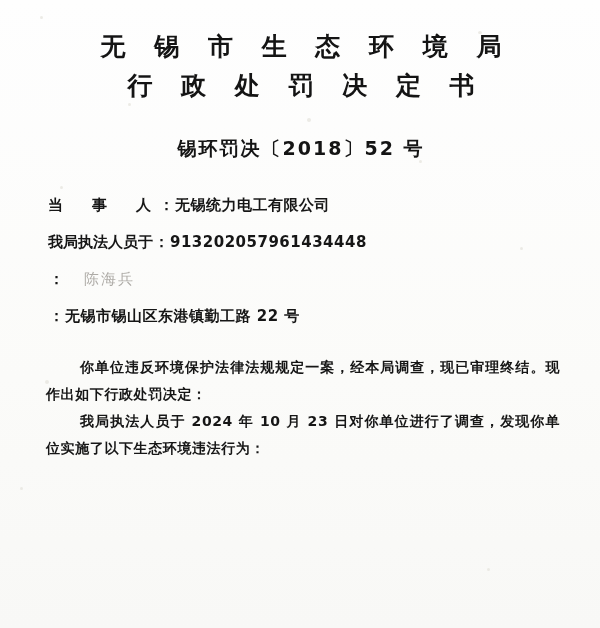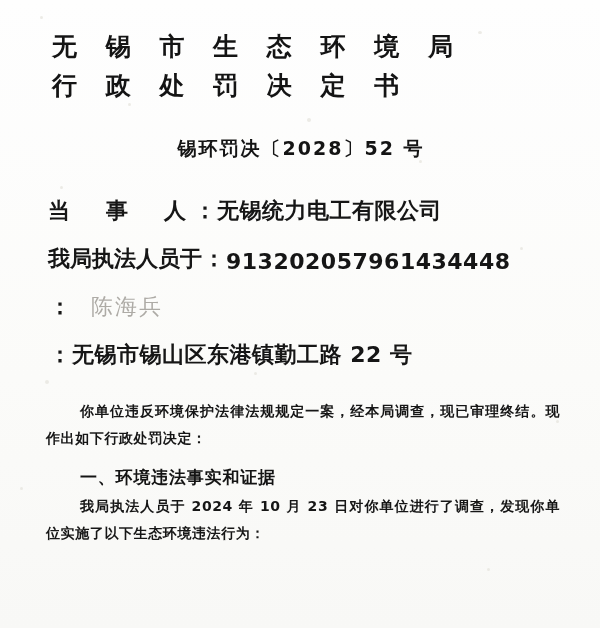--- a/index.html
+++ b/index.html
@@ -25,21 +25,21 @@
   }
   
   .speck {
     position: absolute;
     background: #e6e4de;
     border-radius: 50%;
     opacity: .75;
     pointer-events: none;
   }
   .title-block {
-    text-align: left;
+    text-align: center;
     margin-top: 6px;
   }
   .title-line {
     font-family: "DejaVu Sans", "Liberation Sans", sans-serif;
     font-weight: bold;
     font-size: 25px;
     letter-spacing: 10px;
     line-height: 1.55;
     color: #141414;
     text-indent: 10px;
@@ -52,23 +52,23 @@
     letter-spacing: 2px;
     margin-top: 30px;
     color: #141414;
   }
   .fields {
     margin-top: 34px;
     padding-left: 6px;
   }
   .field-row {
     display: flex;
-    align-items: flex-end;
+    align-items: flex-start;
     font-family: "DejaVu Sans", "Liberation Sans", sans-serif;
-    font-size: 22px;
+    font-size: 15px;
     font-weight: bold;
     color: #161616;
     margin-bottom: 18px;
     white-space: nowrap;
   }
   .field-label {
     display: inline-block;
   }
   .field-label.spread {
     letter-spacing: 7px;
@@ -134,21 +134,21 @@
   <div class="speck" style="left:520px;top:247px;width:3px;height:3px;"></div>
   <div class="speck" style="left:556px;top:420px;width:3px;height:3px;"></div>
   <div class="speck" style="left:20px;top:487px;width:3px;height:3px;"></div>
   <div class="speck" style="left:487px;top:568px;width:3px;height:3px;"></div>
 
   <div class="title-block">
     <div class="title-line">无 锡 市 生 态 环 境 局</div>
     <div class="title-line">行 政 处 罚 决 定 书</div>
   </div>
 
-  <div class="doc-number">锡环罚决〔2028〕52 号</div>
+  <div class="doc-number">锡环罚决〔2018〕52 号</div>
 
   <div class="fields">
 
     <div class="field-row">
       <span class="field-label spread">当　事　人</span>
       <span class="field-sep">：</span>
       <span class="field-value">无锡统力电工有限公司</span>
     </div>
 
     <div class="field-row">
@@ -164,17 +164,16 @@
 
     <div class="field-row">
       <span class="field-sep">：</span>
       <span class="field-value">无锡市锡山区东港镇勤工路 22 号</span>
     </div>
 
   </div>
 
   <div class="body cut-off">
     <div class="para indent">你单位违反环境保护法律法规规定一案，经本局调查，现已审理终结。现作出如下行政处罚决定：</div>
-    <div class="section-head">一、环境违法事实和证据</div>
     <div class="para indent">我局执法人员于 2024 年 10 月 23 日对你单位进行了调查，发现你单位实施了以下生态环境违法行为：</div>
   </div>
 
 </div>
 
 </body></html>

